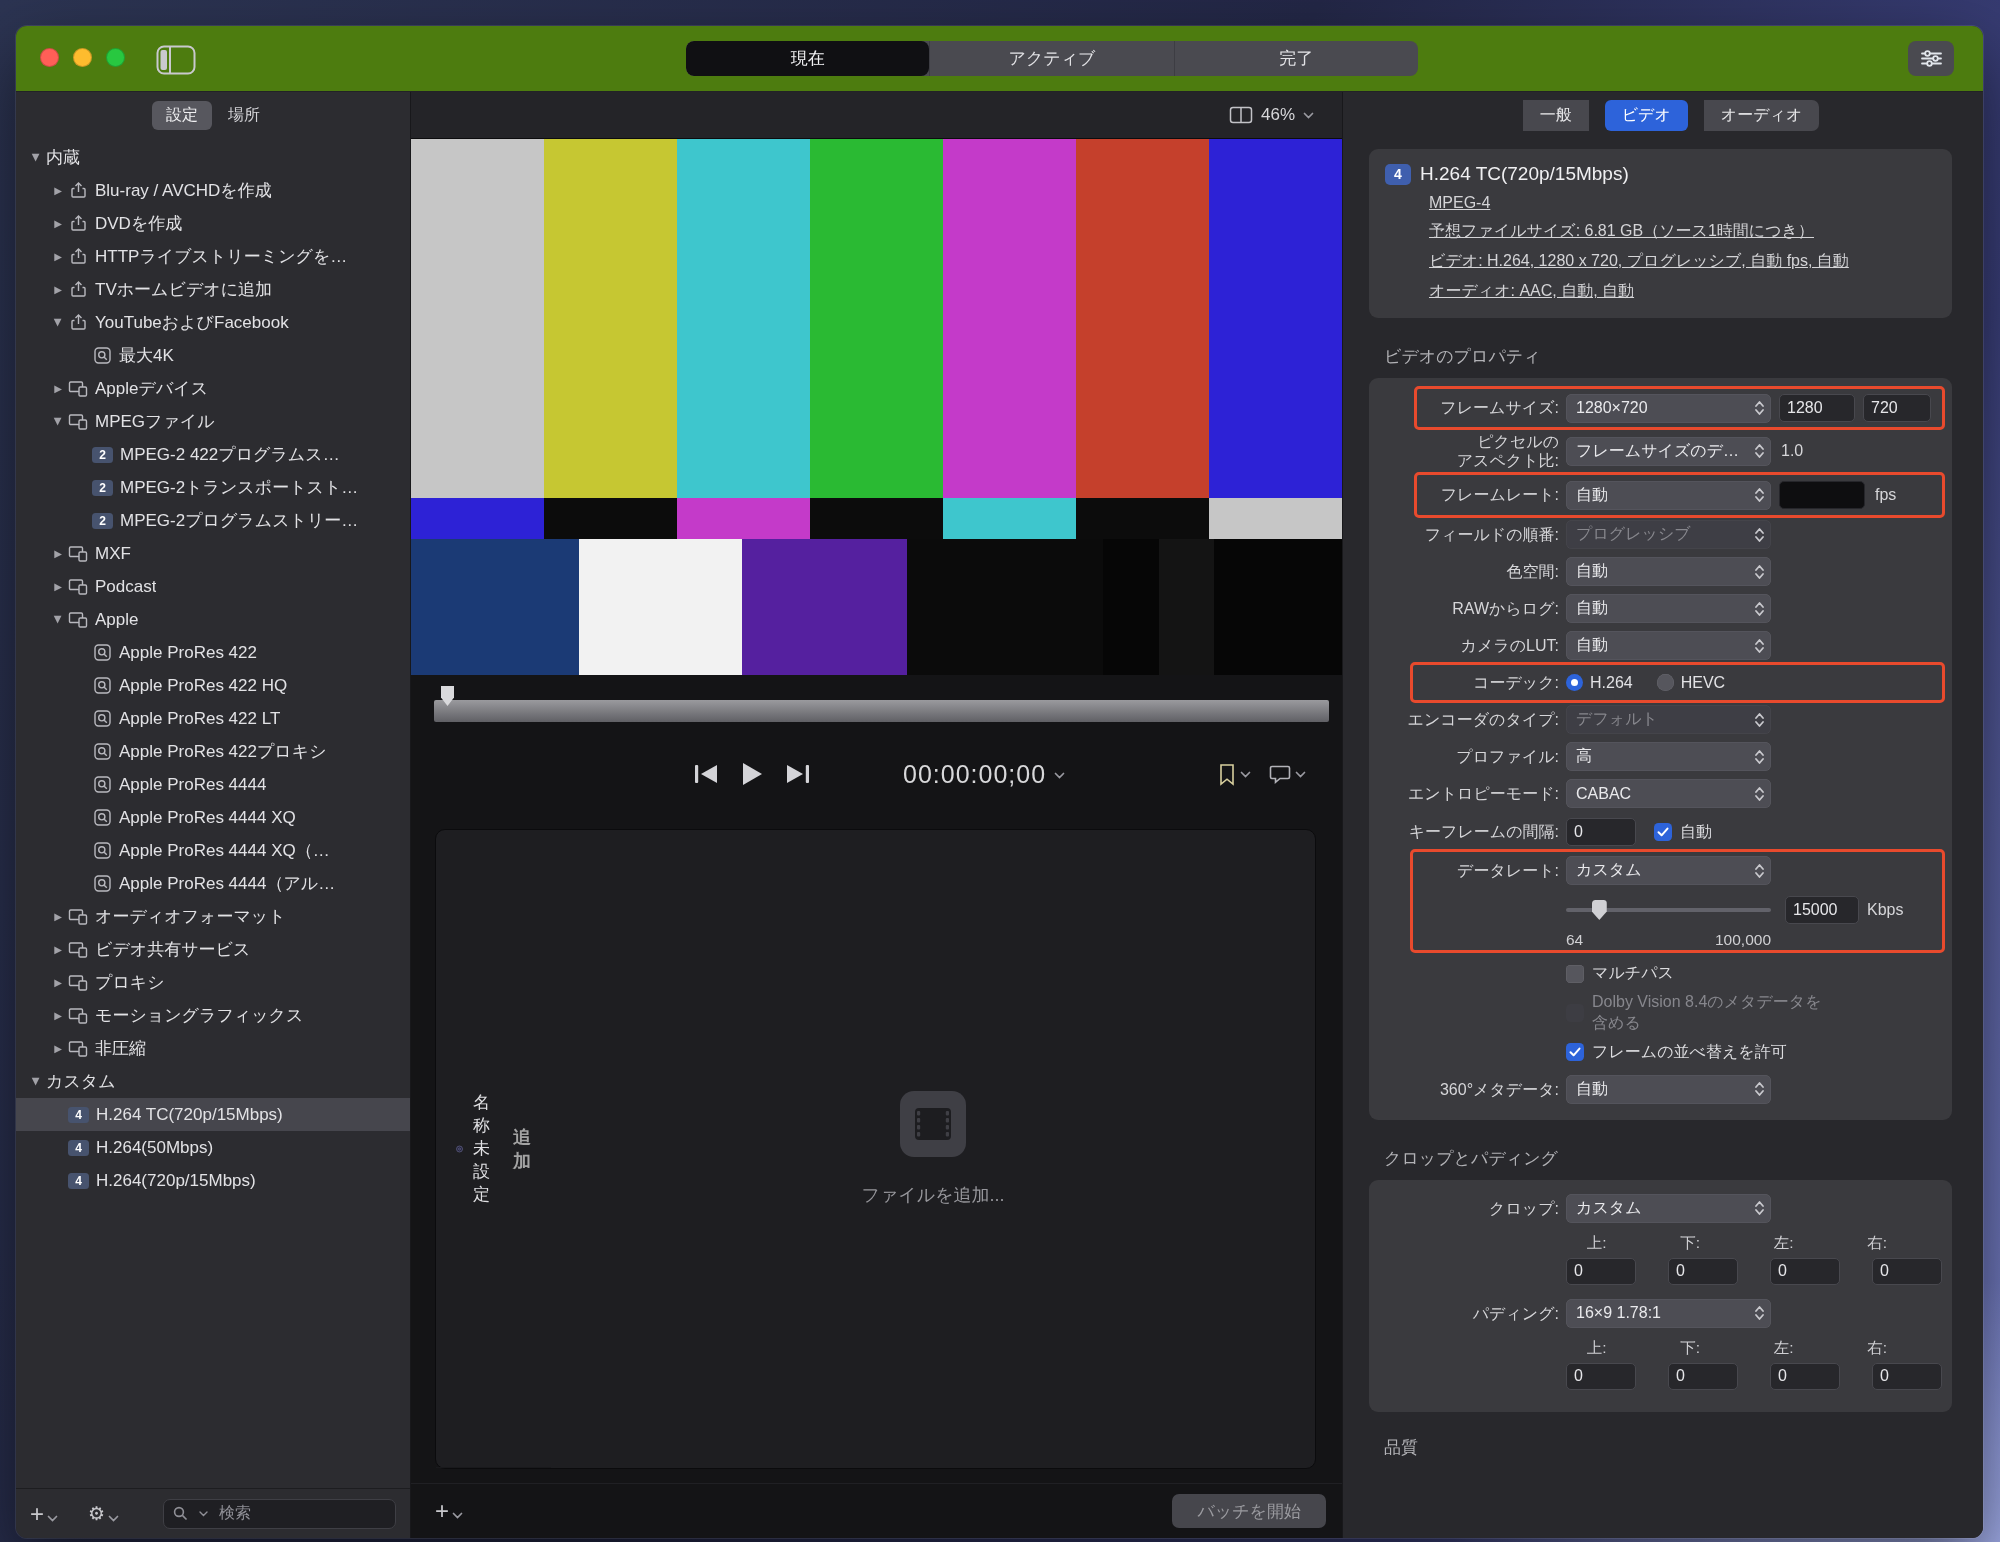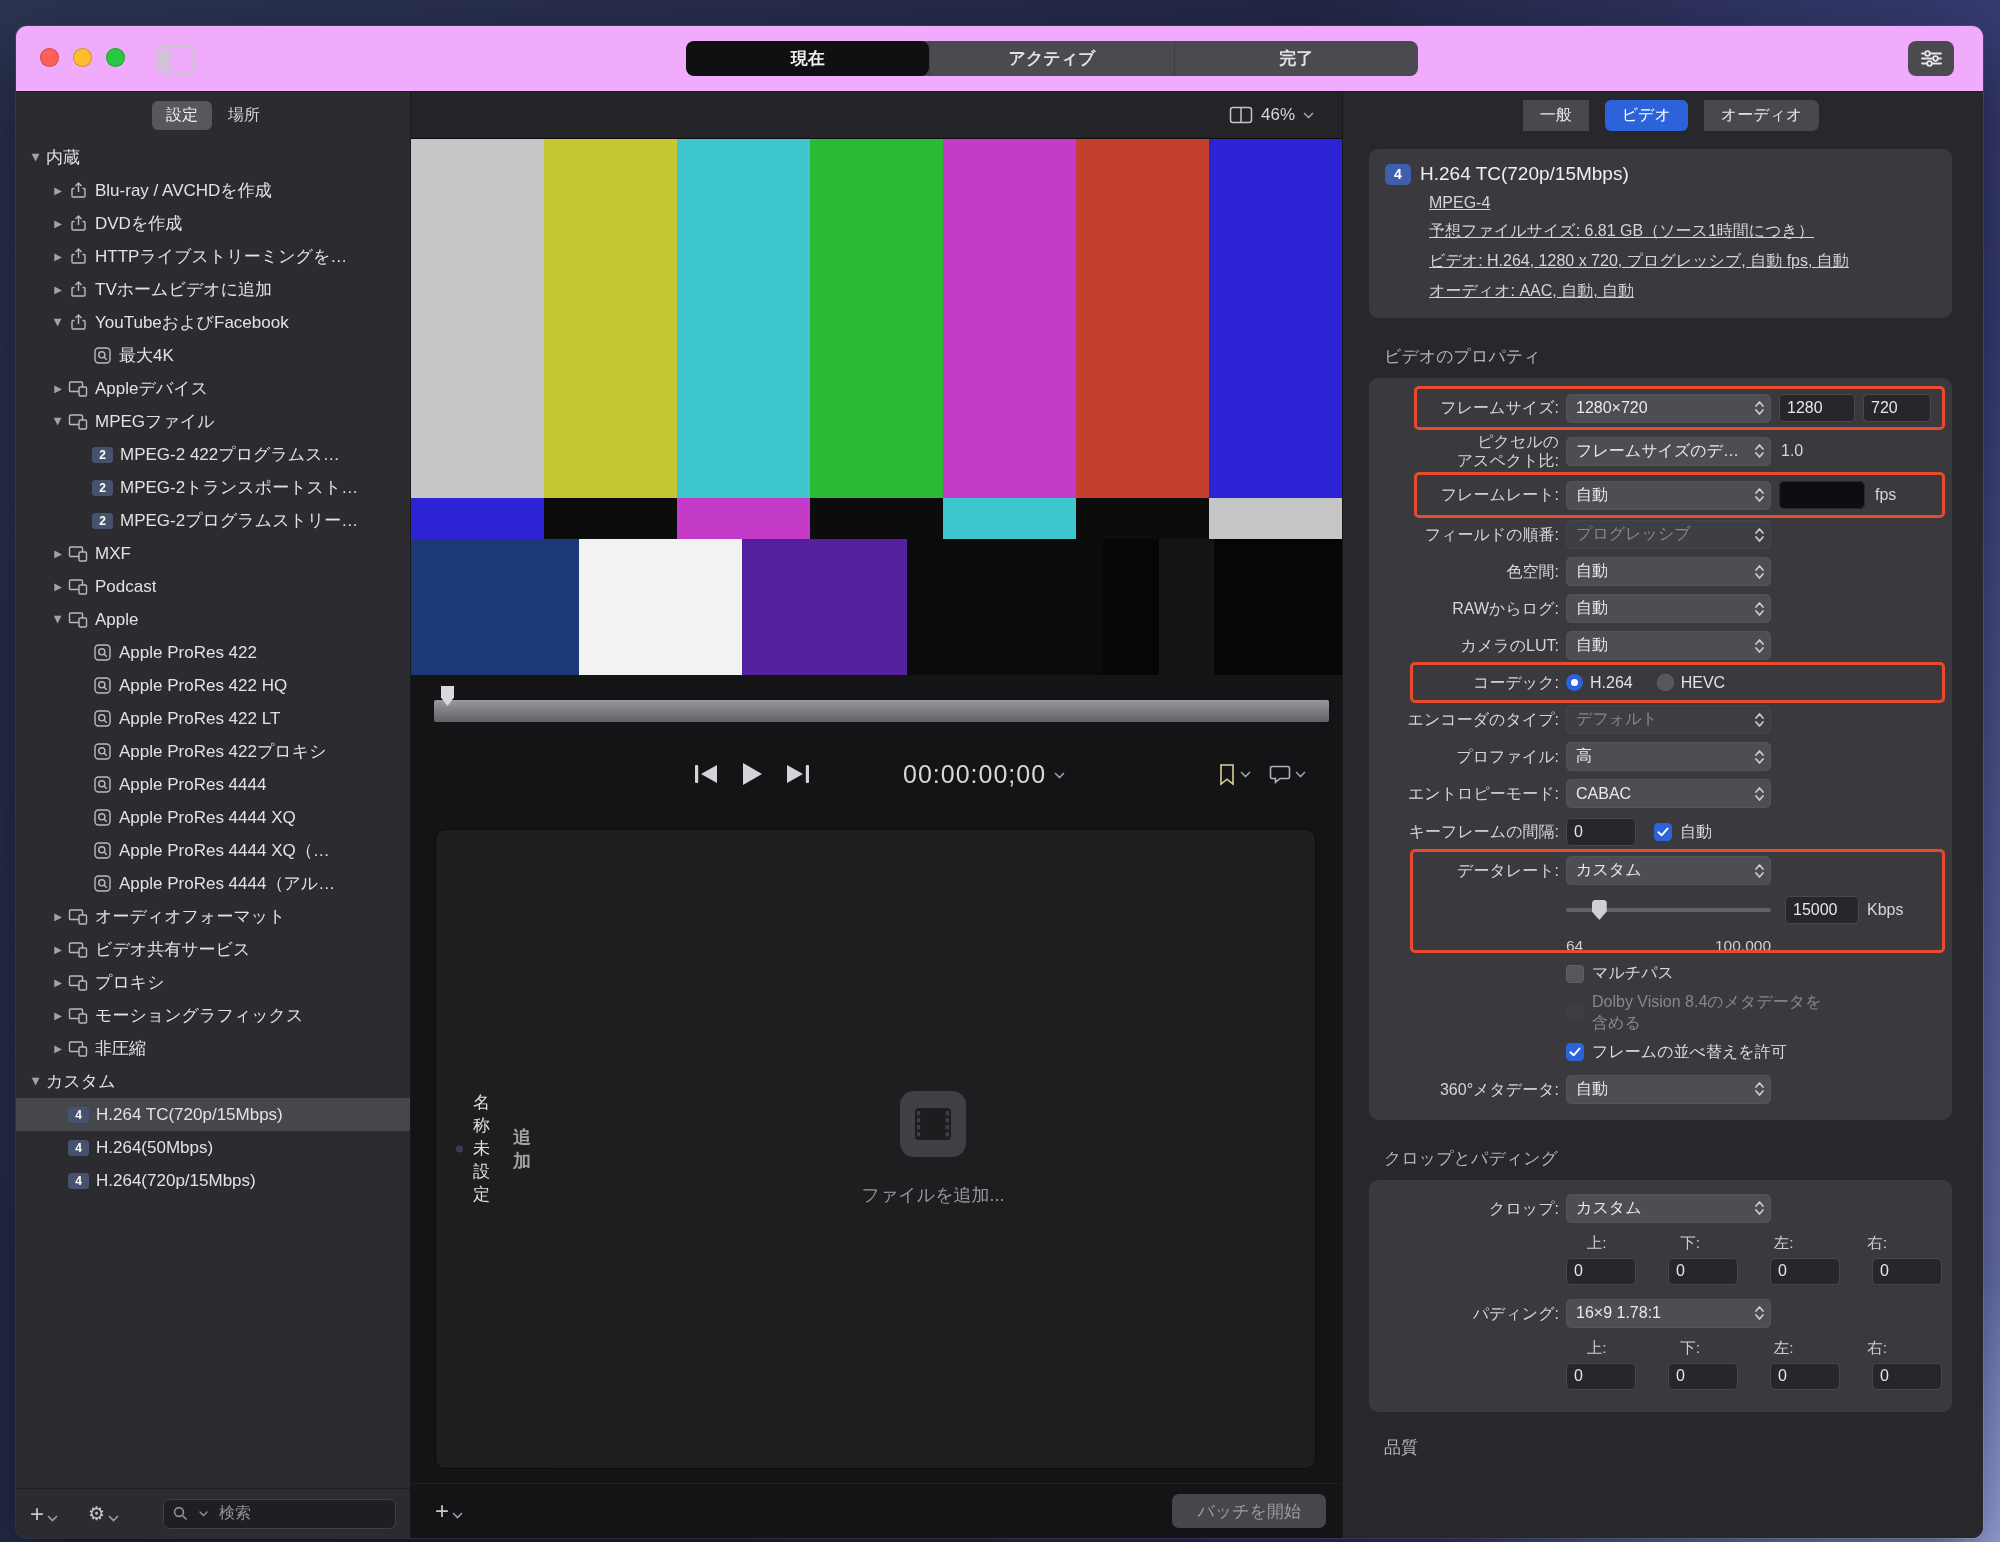--- a/index.html
+++ b/index.html
@@ -12,21 +12,21 @@
     position:relative;
     -webkit-font-smoothing:antialiased;
   }
   .window {
     position:absolute; left:16px; top:26px; width:1967px; height:1512px;
     background:#2b2b2f; border-radius:11px; overflow:hidden;
     box-shadow:0 0 0 1px rgba(255,255,255,.09), 0 30px 70px rgba(0,0,0,.55);
     display:flex; flex-direction:column;
   }
   
-  .titlebar { flex:0 0 66px; background:#f0abfc; border-bottom:1px solid #222226; position:relative;font-weight:bold; }
+  .titlebar { flex:0 0 66px; background:#4d7c0f; border-bottom:1px solid #222226; position:relative; }
   .tl { position:absolute; top:22px; width:19px; height:19px; border-radius:50%; }
   .tl.red   { left:24px;  background:#ff5f57; box-shadow:inset 0 0 0 1px rgba(0,0,0,.2); }
   .tl.yellow{ left:57px;  background:#febc2e; box-shadow:inset 0 0 0 1px rgba(0,0,0,.2); }
   .tl.green { left:90px;  background:#28c840; box-shadow:inset 0 0 0 1px rgba(0,0,0,.2); }
   .sidebar-toggle { position:absolute; left:138px; top:18px; width:44px; height:32px; display:flex; align-items:center; justify-content:center; }
   .topseg { position:absolute; left:670px; top:15px; width:732px; height:35px; display:flex; background:#4a4a50; border-radius:8px; overflow:hidden; }
   .topseg .seg { flex:1; display:flex; align-items:center; justify-content:center; font-size:17px; color:#e3e3e6; cursor:default; }
   .topseg .seg.active { background:#101013; color:#f2f2f4; border-radius:8px; }
   .topseg .seg + .seg:not(.active) { border-left:1px solid #3d3d43; }
   .gear-btn { position:absolute; right:29px; top:15px; width:46px; height:35px; background:#4a4a50; border-radius:8px; display:flex; align-items:center; justify-content:center; }
@@ -110,21 +110,21 @@
   .rlab { color:#e2e2e5; }
   .cbox { width:18px; height:18px; border-radius:4.5px; flex:none; display:flex; align-items:center; justify-content:center; }
   .cbox.on { background:#2d63da; }
   .cbox.off { background:#56565d; box-shadow:inset 0 0 0 .5px #68686f; }
   .cbox.disb { background:#3d3d43; box-shadow:none; }
   .cb-lab { margin-left:8px; color:#dcdcdf; }
   .cb-lab.dim { color:#87878d; }
   .cb-lab.narrow { width:238px; line-height:1.3; }
   .sl-track { width:205px; height:4px; flex:none; background:#62626a; border-radius:2px; position:relative; }
   .sl-thumb { position:absolute; top:-8px; width:15px; height:20px; background:#d0d0d4; border-radius:3.5px; clip-path:polygon(0 0,100% 0,100% 58%,50% 100%,0 58%); box-shadow:0 1px 2px rgba(0,0,0,.5); }
-  .sl-minmax { display:flex; justify-content:space-between; width:205px; margin-left:185px; color:#d0d0d3; font-size:15.5px; min-height:24px; align-items:flex-end; }
+  .sl-minmax { display:flex; justify-content:space-between; width:205px; margin-left:185px; color:#d0d0d3; font-size:15.5px; min-height:24px; align-items:flex-start; }
   .tlbr-h { display:flex; padding-left:185px; margin-top:6px; }
   .tlbr-h span { width:70px; margin-right:32px; text-align:center; color:#cfcfd3; font-size:15.5px; }
   .tlbr-v { display:flex; padding-left:185px; margin:4px 0 10px 0; }
   .tlbr-v .tfield { width:70px; margin-right:32px; height:27px; }
   .rbox { position:absolute; left:33px; right:-5px; top:-2px; bottom:-2px; border:3px solid #e84a2d; border-radius:5px; pointer-events:none; z-index:3; }
   .rbox.w2 { left:29px; }
   .dr-group { position:relative; }
   .dr-group .rbox { top:-3px; bottom:2px; left:29px; }
   .quality-title { margin-top:24px; }
 </style>

